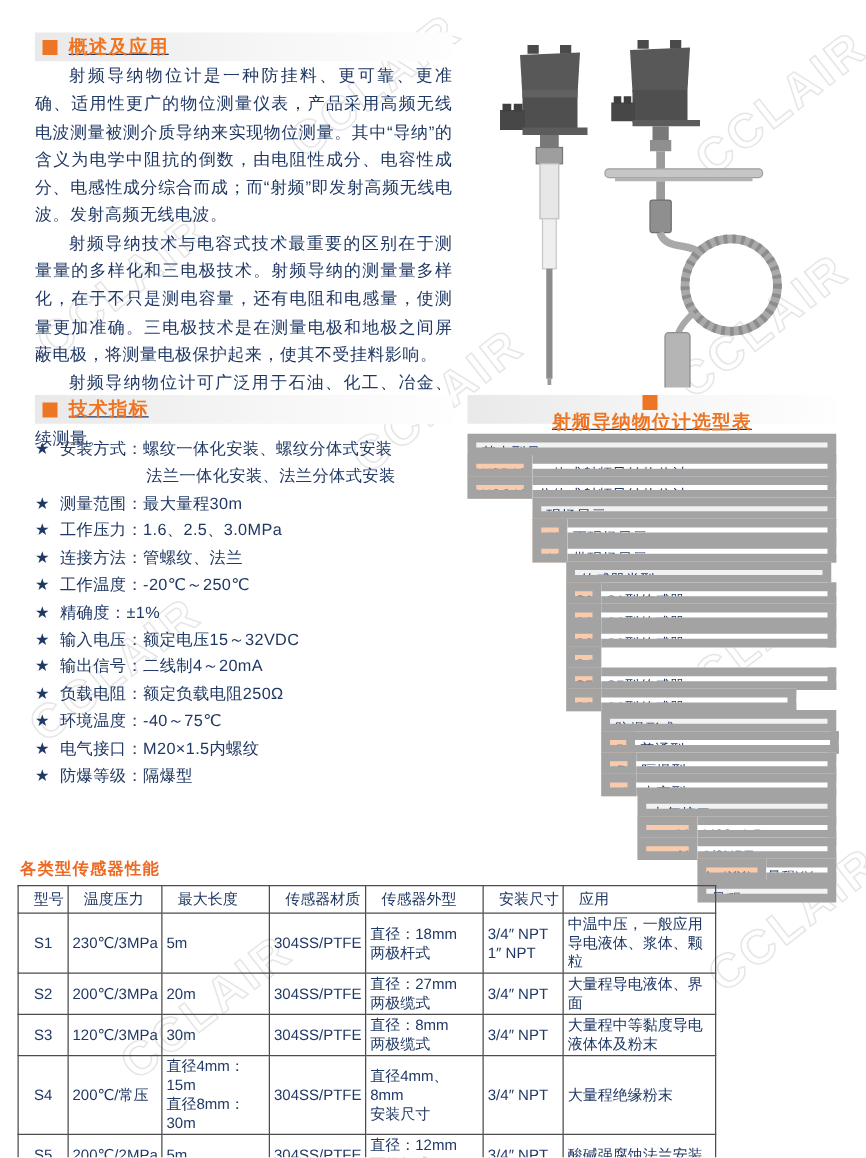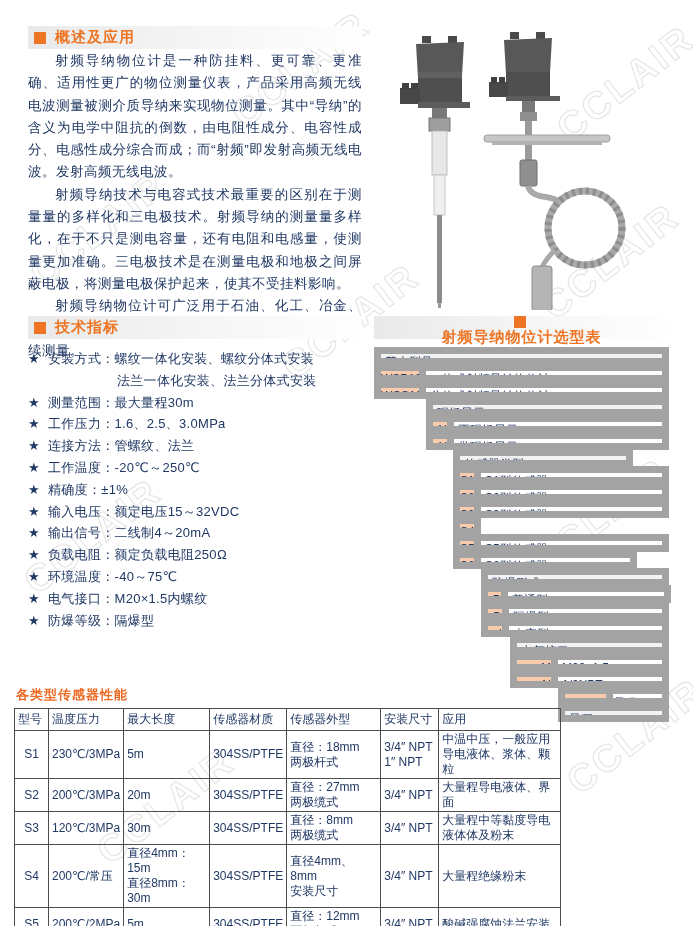--- a/index.html
+++ b/index.html
@@ -4,21 +4,21 @@
 <style>
   html,body{margin:0;padding:0;background:#fff;}
   .page{position:relative;width:693px;height:926px;background:#ffffff;overflow:hidden;
         font-family:"Liberation Sans","DejaVu Sans",sans-serif;color:#203864;}
   
   .wm{position:absolute;font-size:38px;font-weight:bold;letter-spacing:3px;
       color:transparent;-webkit-text-stroke:1.2px #e6e6e6;transform:rotate(-38deg);
       user-select:none;pointer-events:none;}
   
   .secbar{position:absolute;height:23px;display:flex;align-items:center;
-          background:linear-gradient(90deg,#e9e9e9 0%,#f6f6f6 55%,#fefefe 100%);}
+          background:linear-gradient(90deg,#e9e9e9 0%,#f6f6f6 55%,#fefefe 100%);text-decoration:underline;}
   .sq{width:12px;height:12px;background:#ed7524;margin:0 9px 0 6px;flex:0 0 auto;}
   .sectitle{color:#ed7524;font-size:15px;font-weight:bold;letter-spacing:1px;}
   
   .paras{position:absolute;left:28px;top:50px;width:334px;}
   .paras p{margin:0;font-size:13.5px;line-height:22.3px;text-align:justify;
            text-indent:2em;letter-spacing:.5px;}
   
   .speclist{position:absolute;left:28px;top:348px;width:340px;}
   .spec-item{display:flex;align-items:flex-start;font-size:13px;line-height:21.8px;}
   .star{flex:0 0 20px;color:#203864;font-size:13px;}
@@ -36,21 +36,21 @@
   .scell + .scell{border-left:none;}
   
   .photos{position:absolute;left:392px;top:32px;}
   
   .senstitle{position:absolute;left:16px;top:686px;font-size:13px;color:#ed6a24;
              font-weight:bold;letter-spacing:1px;}
   .senstable{position:absolute;left:14px;top:708px;border-collapse:collapse;table-layout:fixed;}
   .senstable th,.senstable td{border:1px solid #4d4d4d;font-size:12px;font-weight:normal;
        color:#203864;text-align:left;padding:1px 3px;vertical-align:middle;
        white-space:pre-line;line-height:15px;overflow:hidden;}
-  .senstable th{height:19px;white-space:nowrap;}
+  .senstable th{height:19px;white-space:nowrap;padding-left:12px;}
   .senstable td{height:30px;}
   .senstable td.model{text-align:center;}
 </style>
 </head>
 <body>
 
 <div class="page">
 
   <div class="wm" style="left:220px;top:48px;">CCLAIR</div>
   <div class="wm" style="left:545px;top:62px;">CCLAIR</div>
@@ -200,21 +200,21 @@
         <div class="scell code" style="width:28px">N</div>
         <div class="scell desc" style="width:215px">不现场显示</div>
       </div>
     <div class="srow">
         <span class="sp" style="width:52px"></span>
         <div class="scell code" style="width:28px">Y</div>
         <div class="scell desc" style="width:215px">带现场显示</div>
       </div>
     <div class="srow">
         <span class="sp" style="width:79px"></span>
-        <div class="scell hd" style="width:180px">传感器类型</div>
+        <div class="scell hd" style="width:212px">传感器类型</div>
       </div>
     <div class="srow">
         <span class="sp" style="width:79px"></span>
         <div class="scell code" style="width:28px">S1</div>
         <div class="scell desc" style="width:188px">S1型传感器</div>
       </div>
     <div class="srow">
         <span class="sp" style="width:79px"></span>
         <div class="scell code" style="width:28px">S2</div>
         <div class="scell desc" style="width:188px">S2型传感器</div>

